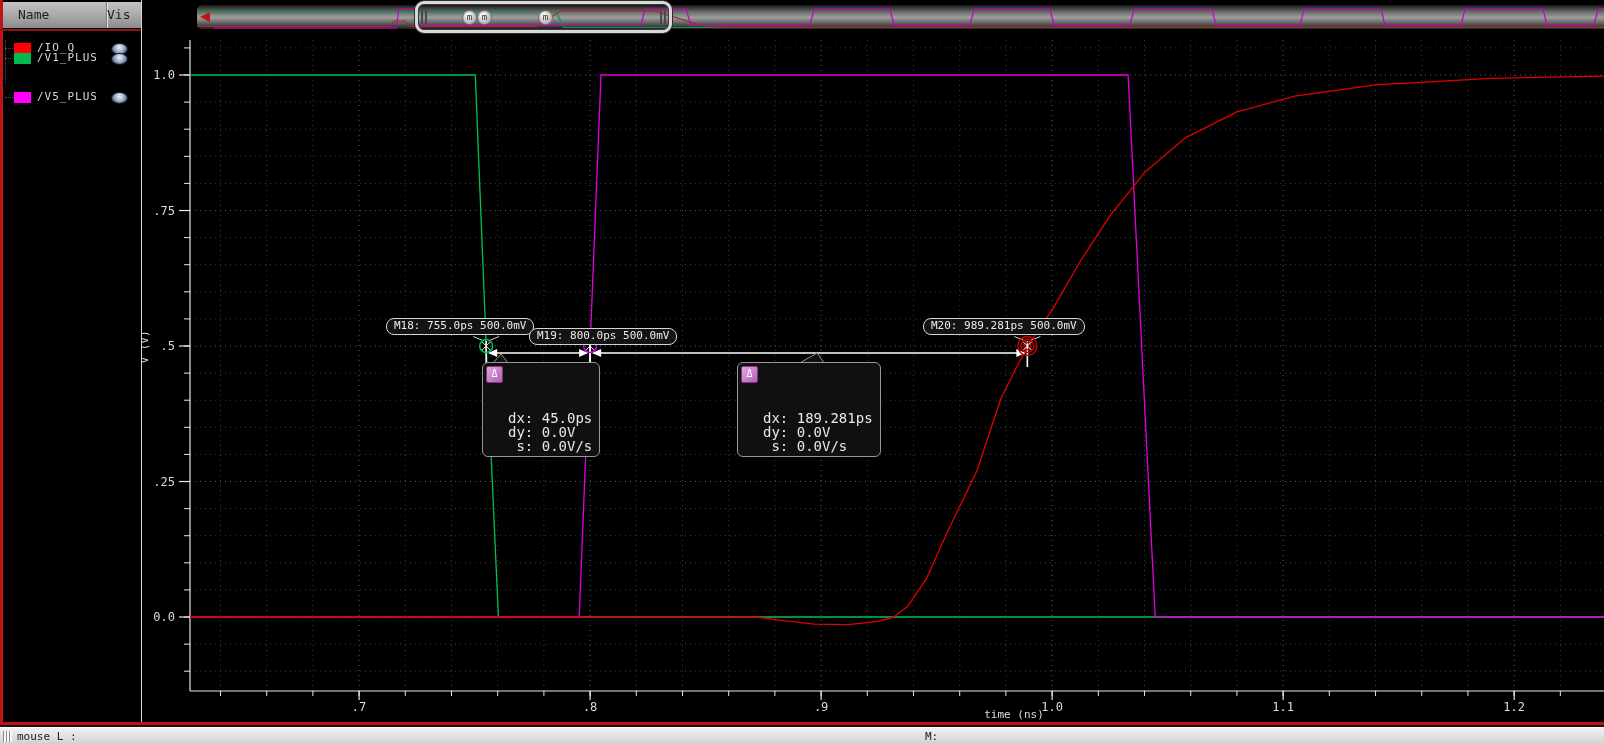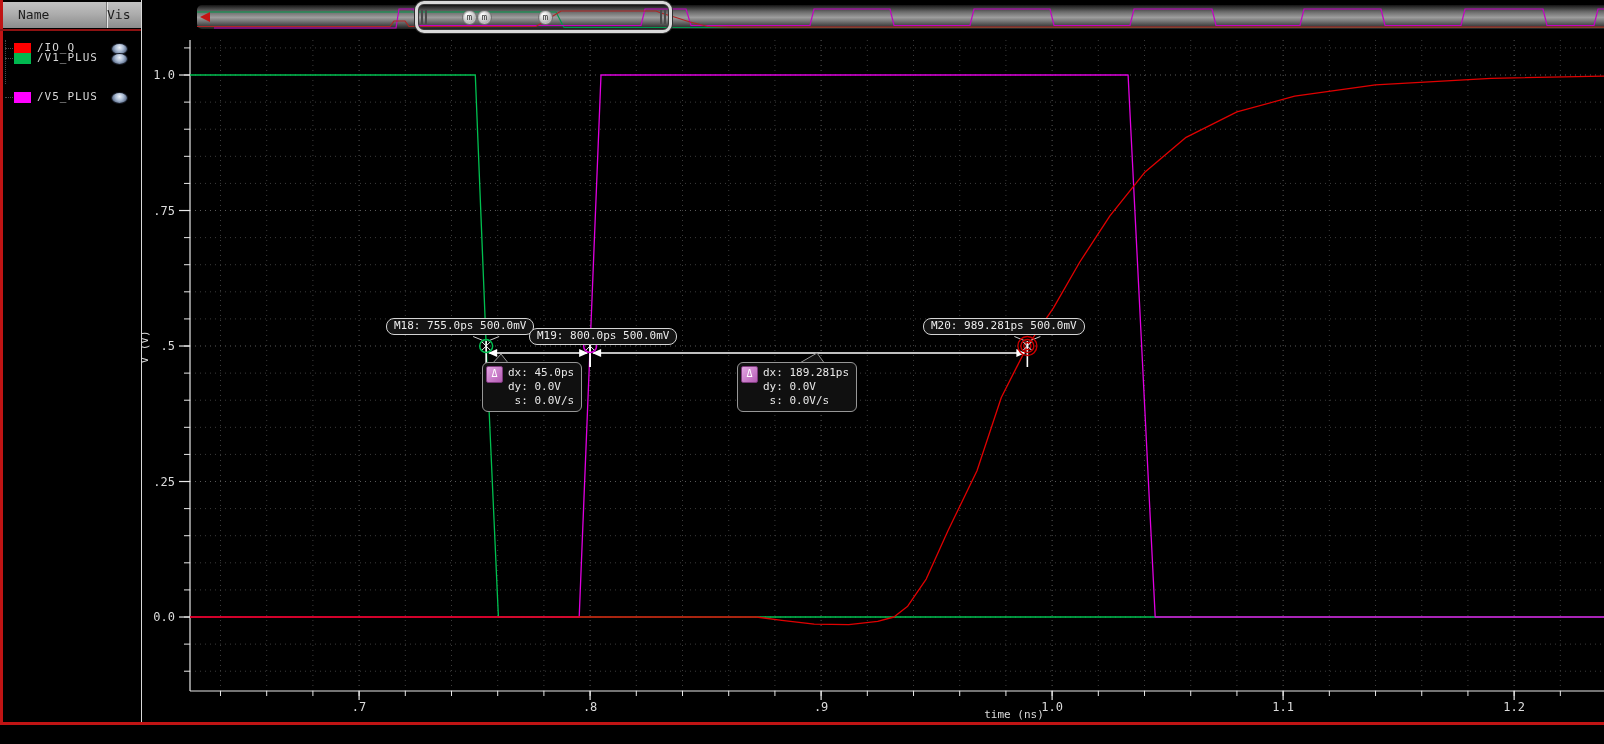--- a/index.html
+++ b/index.html
@@ -53,21 +53,21 @@
   .marker-bubble{position:absolute;height:15px;line-height:14px;padding:0 7px;
       background:#141414;border:1px solid #d4d4d4;border-radius:8px;
       color:#ececec;font-size:11px;white-space:nowrap;}
 
   
   .delta-box{position:absolute;display:flex;align-items:flex-start;
       background:#101010;border:1px solid #979797;border-radius:6px;padding:3px 7px 3px 3px;}
   .delta-badge{width:15px;height:15px;margin-right:5px;border-radius:2px;
       background:linear-gradient(135deg,#e2a7e2,#b55cb5);border:1px solid #7c3a7c;
       color:#fff;font-size:10px;line-height:14px;text-align:center;}
-  .delta-lines{color:#e8e8e8;font-size:11px;line-height:14px;white-space:pre;}
+  .delta-lines{color:#e8e8e8;font-size:14px;line-height:14px;white-space:pre;margin-top:45px;}
 
   
   #status-bar{position:absolute;left:0;top:727px;width:1604px;height:17px;
       background:linear-gradient(180deg,#f2f2f2,#cfcfcf);border-top:1px solid #ffffff;
       box-shadow:0 -2px 0 #141414;color:#222;font-size:11px;line-height:16px;}
   #status-grip{position:absolute;left:3px;top:3px;width:9px;height:11px;
       background:repeating-linear-gradient(90deg,#8a8a8a 0 1px,#f8f8f8 1px 3px);}
   #status-left{position:absolute;left:17px;top:1px;}
   #status-middle{position:absolute;left:925px;top:1px;}
 </style>
@@ -309,13 +309,18 @@
   </div>
   <div class="delta-box" style="left:737px;top:362px">
     <span class="delta-badge">Δ</span>
     <div class="delta-lines"><span>dx: 189.281ps</span><br><span>dy: 0.0V</span><br><span> s: 0.0V/s</span></div>
   </div>
 
   <div class="red-border-left"></div>
   <div class="red-border-bottom"></div>
   <div class="red-line-under-header"></div>
 
+  <div id="status-bar">
+    <span id="status-grip"></span>
+    <span id="status-left">mouse L :</span>
+    <span id="status-middle">M:</span>
+  </div>
 </div>
 
 </body></html>

